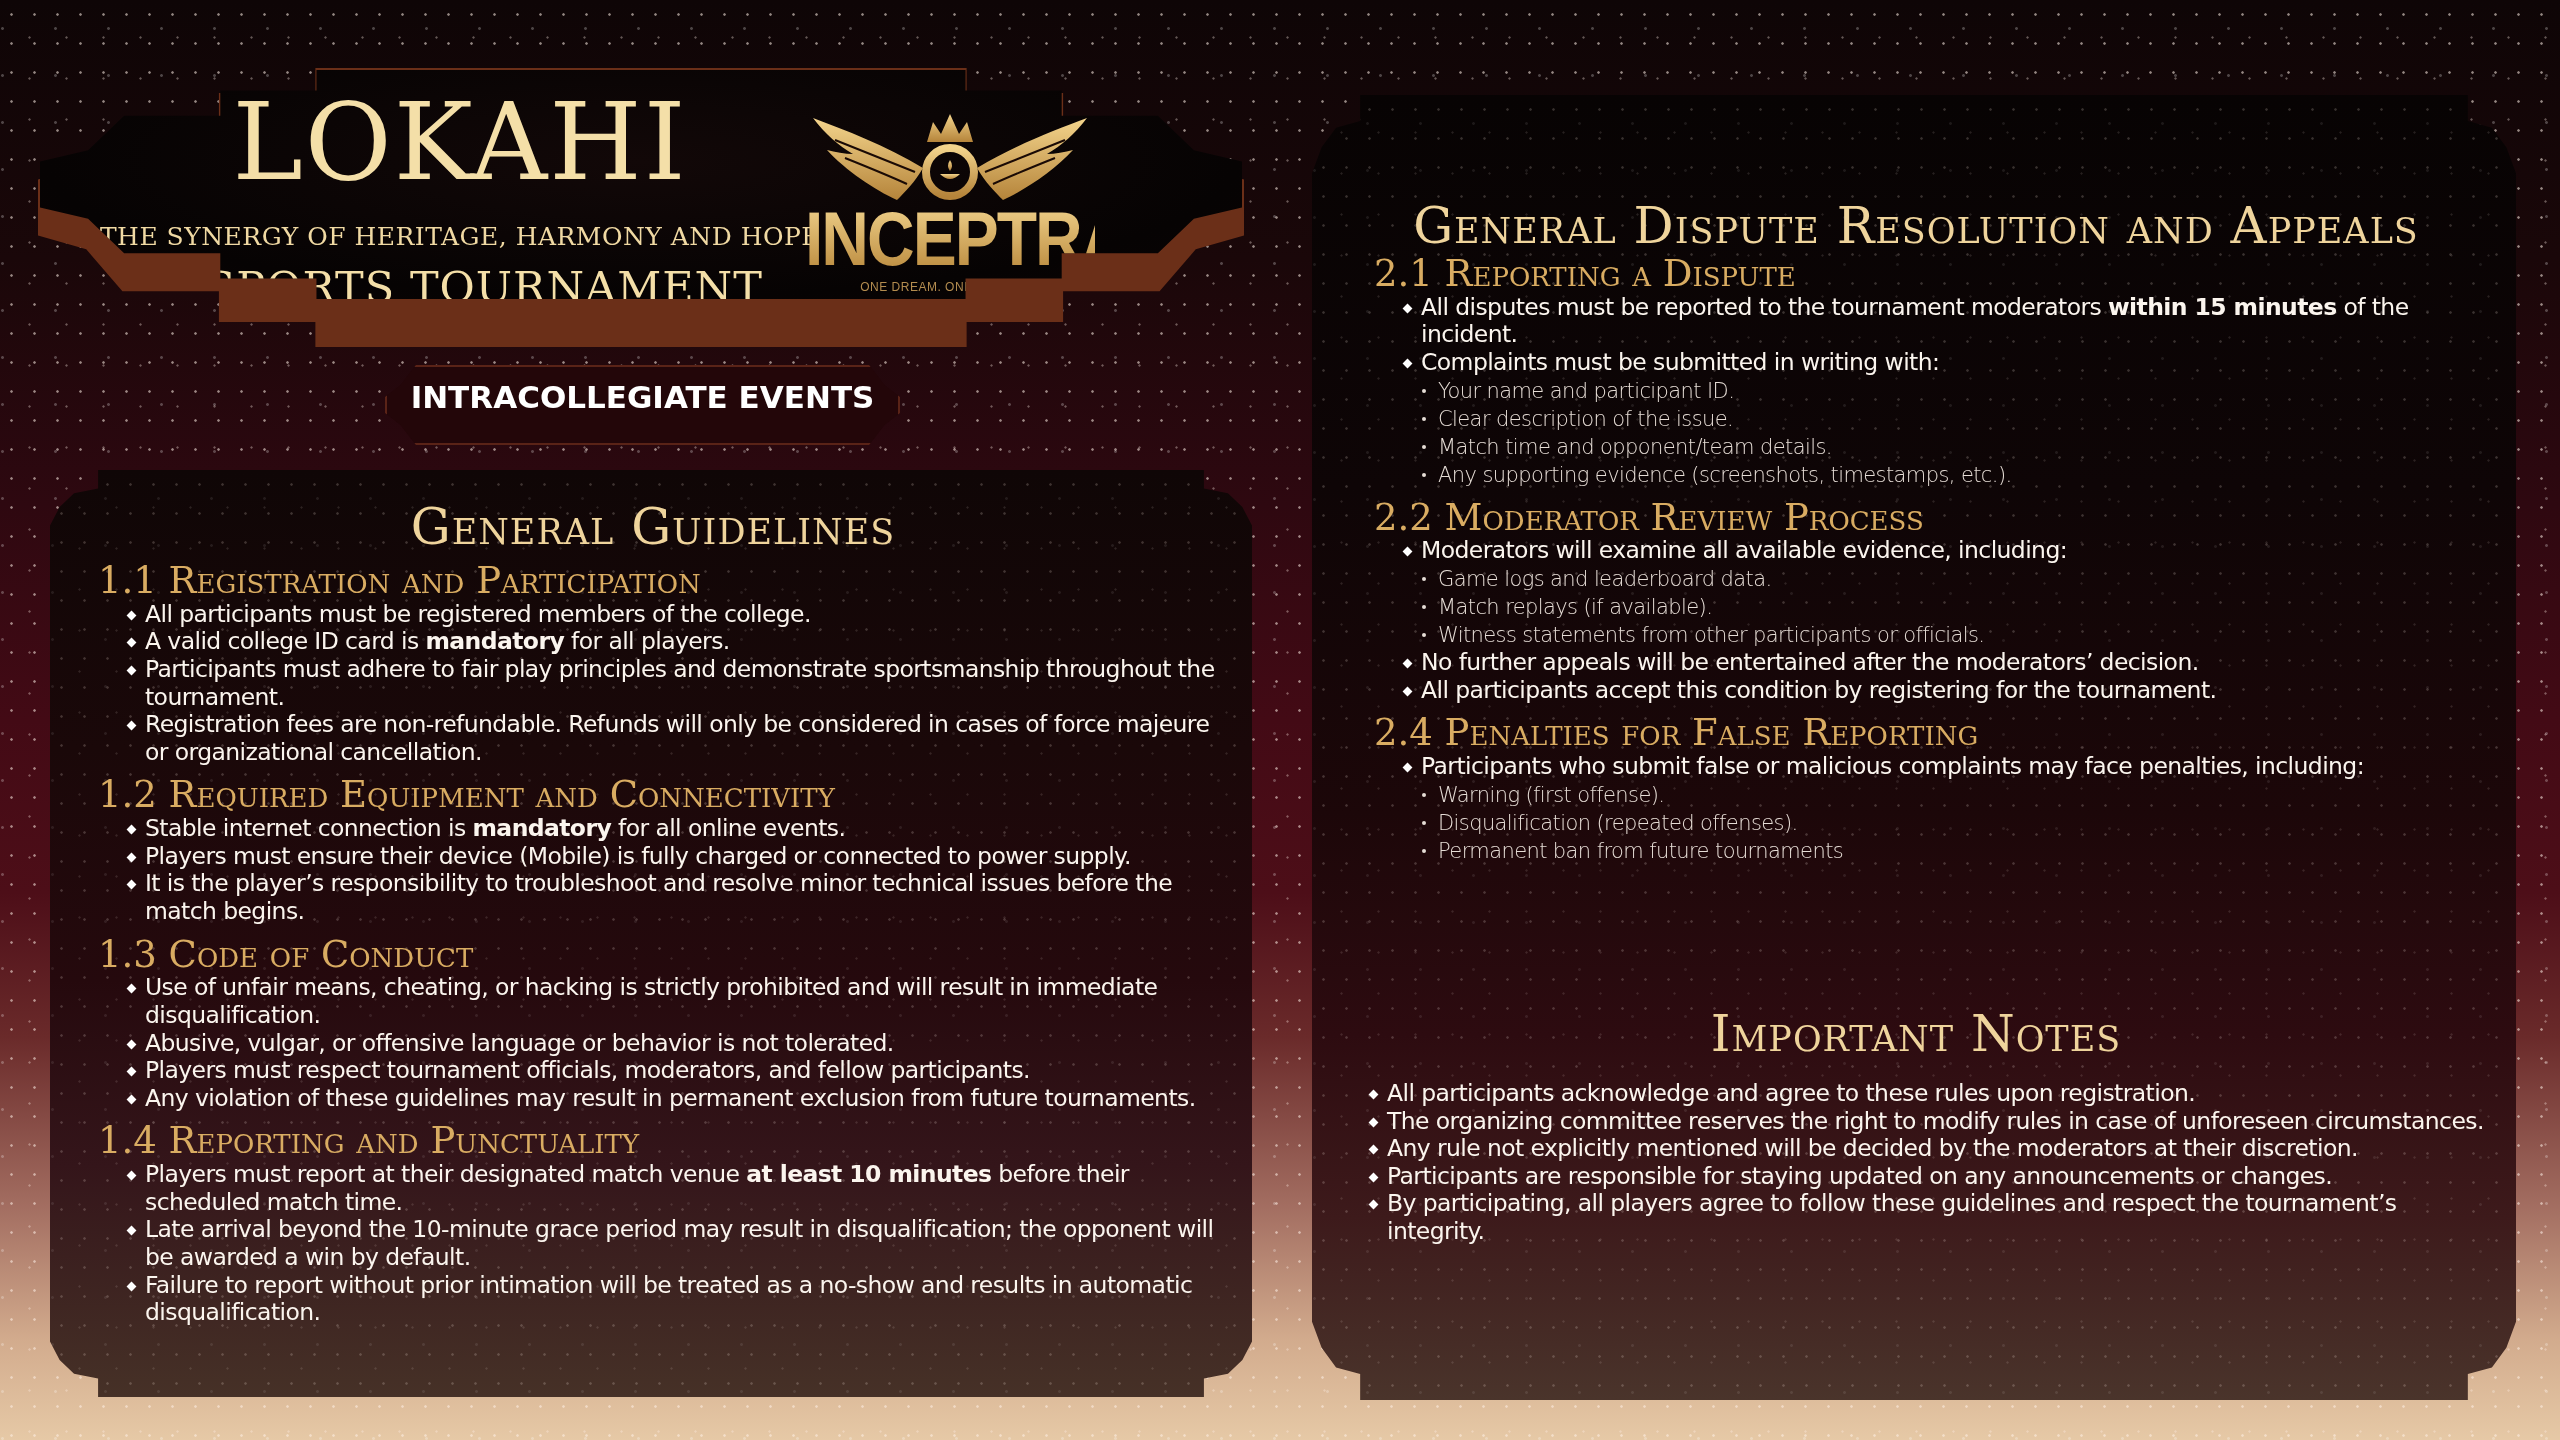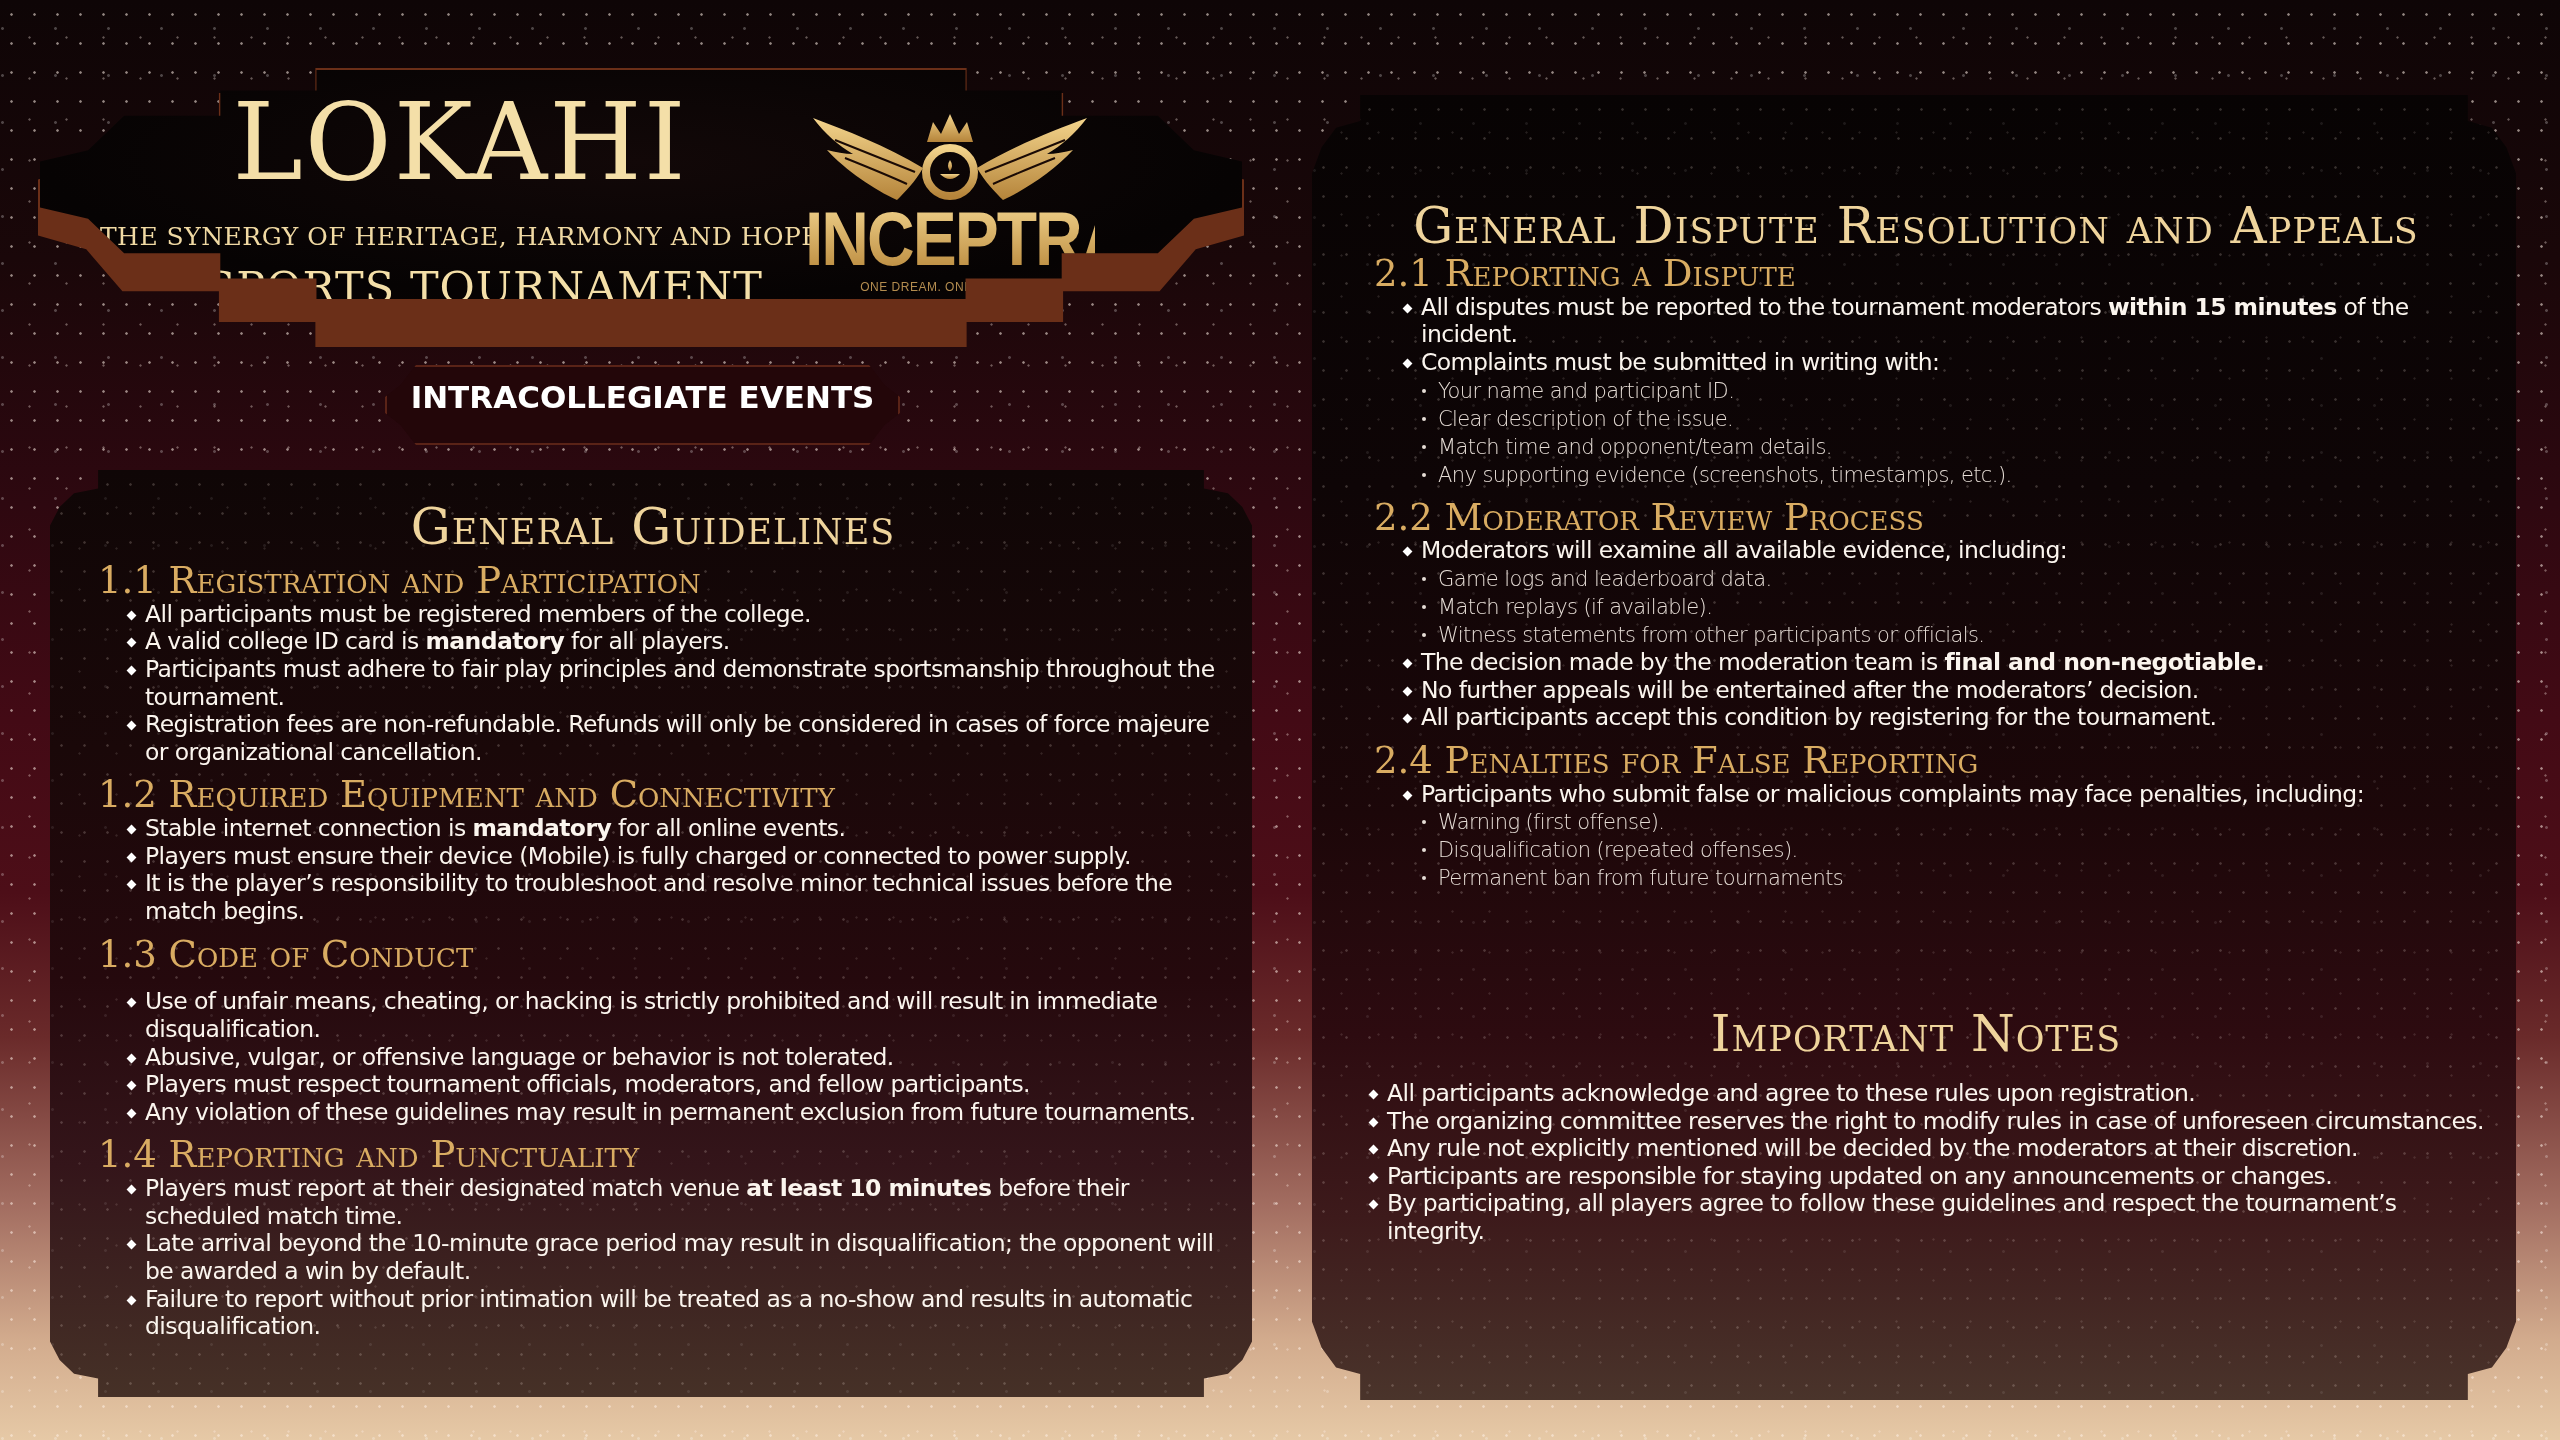--- a/index.html
+++ b/index.html
@@ -178,21 +178,21 @@
         <li><span>Participants must adhere to fair play principles and demonstrate sportsmanship throughout the tournament.</span></li>
         <li><span>Registration fees are non-refundable. Refunds will only be considered in cases of force majeure or organizational cancellation.</span></li>
       </ul>
       <div class="sub-title" style="margin-top: 10px;">1.2 Required Equipment and Connectivity</div>
       <ul class="rules" style="padding-left: 30px;">
         <li><span>Stable internet connection is </span><b>mandatory</b><span> for all online events.</span></li>
         <li><span>Players must ensure their device (Mobile) is fully charged or connected to power supply.</span></li>
         <li><span>It is the player’s responsibility to troubleshoot and resolve minor technical issues before the match begins.</span></li>
       </ul>
       <div class="sub-title" style="margin-top: 10px;">1.3 Code of Conduct</div>
-      <ul class="rules" style="padding-left: 30px; margin-top: 14px;">
+      <ul class="rules" style="padding-left: 30px;">
         <li><span>Use of unfair means, cheating, or hacking is strictly prohibited and will result in immediate disqualification.</span></li>
         <li><span>Abusive, vulgar, or offensive language or behavior is not tolerated.</span></li>
         <li><span>Players must respect tournament officials, moderators, and fellow participants.</span></li>
         <li><span>Any violation of these guidelines may result in permanent exclusion from future tournaments.</span></li>
       </ul>
       <div class="sub-title" style="margin-top: 10px;">1.4 Reporting and Punctuality</div>
       <ul class="rules" style="padding-left: 30px;">
         <li><span>Players must report at their designated match venue </span><b>at least 10 minutes</b><span> before their scheduled match time.</span></li>
         <li><span>Late arrival beyond the 10-minute grace period may result in disqualification; the opponent will be awarded a win by default.</span></li>
         <li><span>Failure to report without prior intimation will be treated as a no-show and results in automatic disqualification.</span></li>
@@ -218,21 +218,20 @@
       <div class="sub-title" style="margin-top: 10px;">2.2 Moderator Review Process</div>
       <ul class="rules" style="padding-left: 30px;">
         <li><span>Moderators will examine all available evidence, including:</span></li>
       </ul>
       <ul class="sub" style="padding-left: 46px;">
         <li>Game logs and leaderboard data.</li>
         <li>Match replays (if available).</li>
         <li>Witness statements from other participants or officials.</li>
       </ul>
       <ul class="rules" style="padding-left: 30px;">
-        <li><span>The decision made by the moderation team is </span><b>final and non-negotiable.</b></li>
         <li><span>No further appeals will be entertained after the moderators’ decision.</span></li>
         <li><span>All participants accept this condition by registering for the tournament.</span></li>
       </ul>
       <div class="sub-title" style="margin-top: 10px;">2.4 Penalties for False Reporting</div>
       <ul class="rules" style="padding-left: 30px;">
         <li><span>Participants who submit false or malicious complaints may face penalties, including:</span></li>
       </ul>
       <ul class="sub" style="padding-left: 46px;">
         <li>Warning (first offense).</li>
         <li>Disqualification (repeated offenses).</li>

